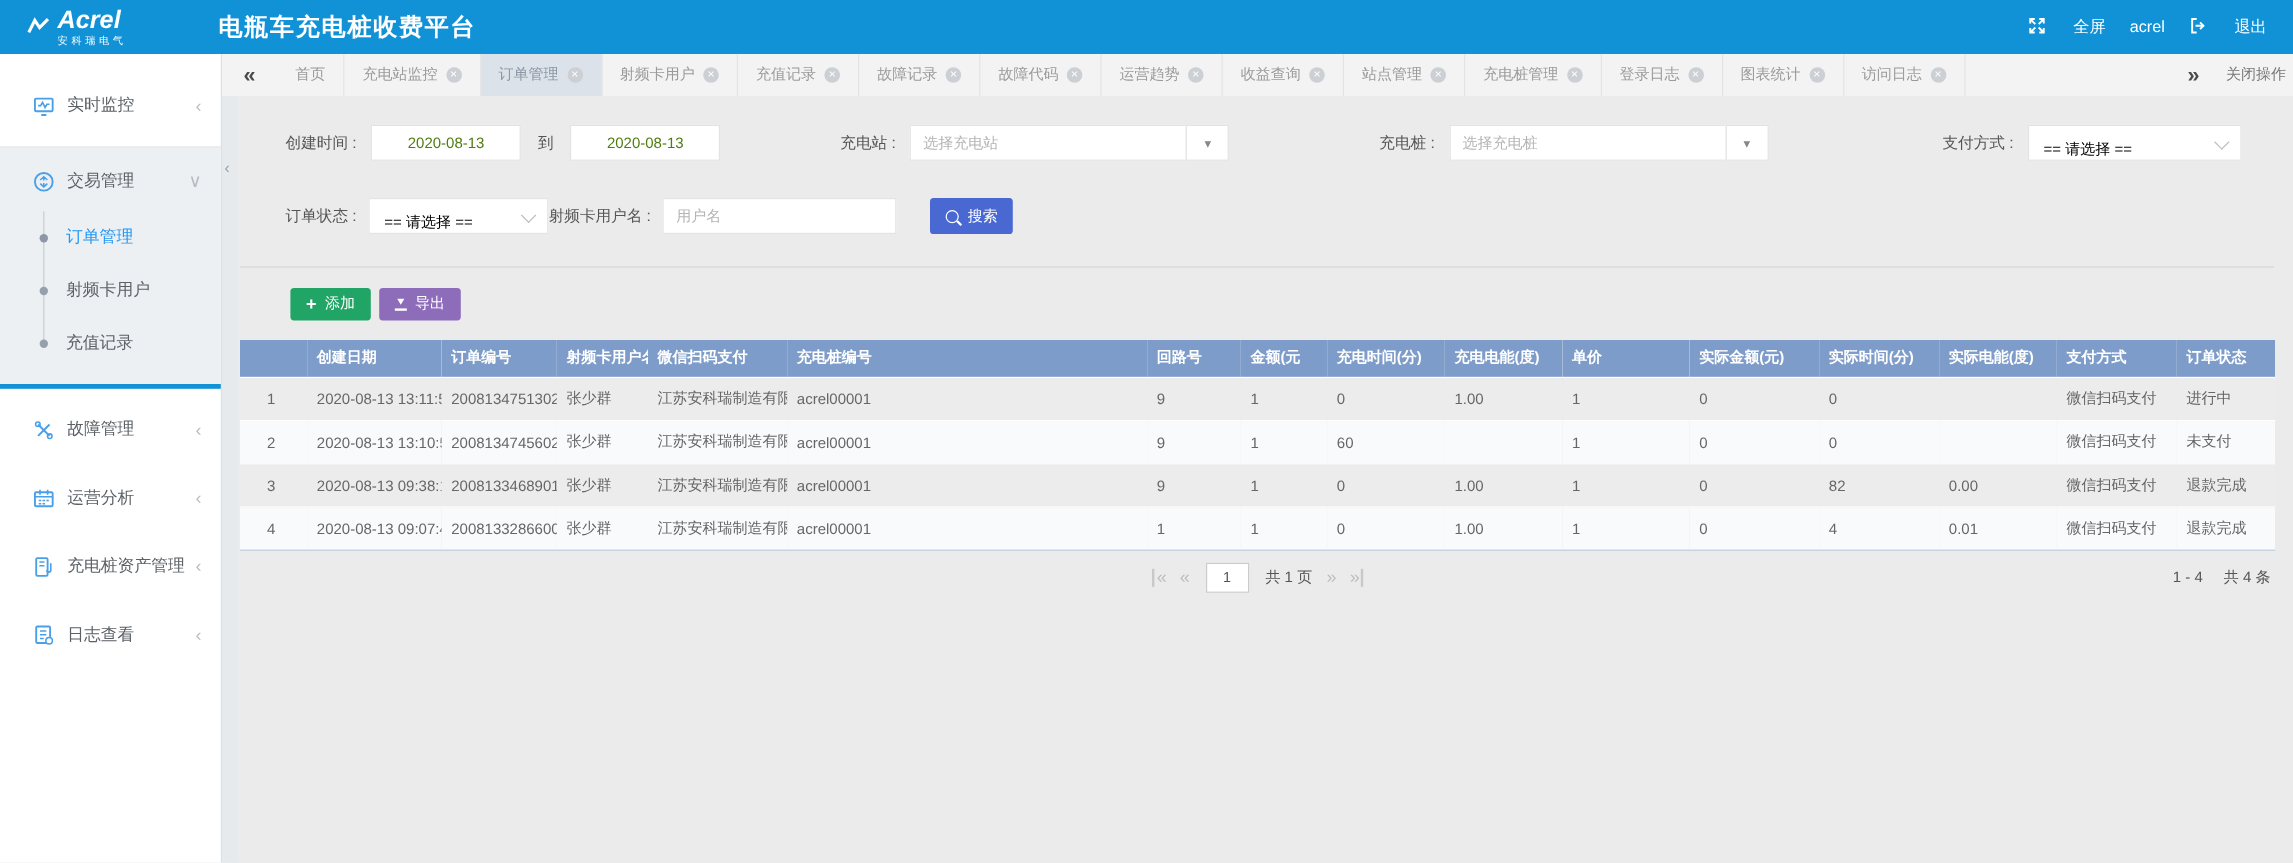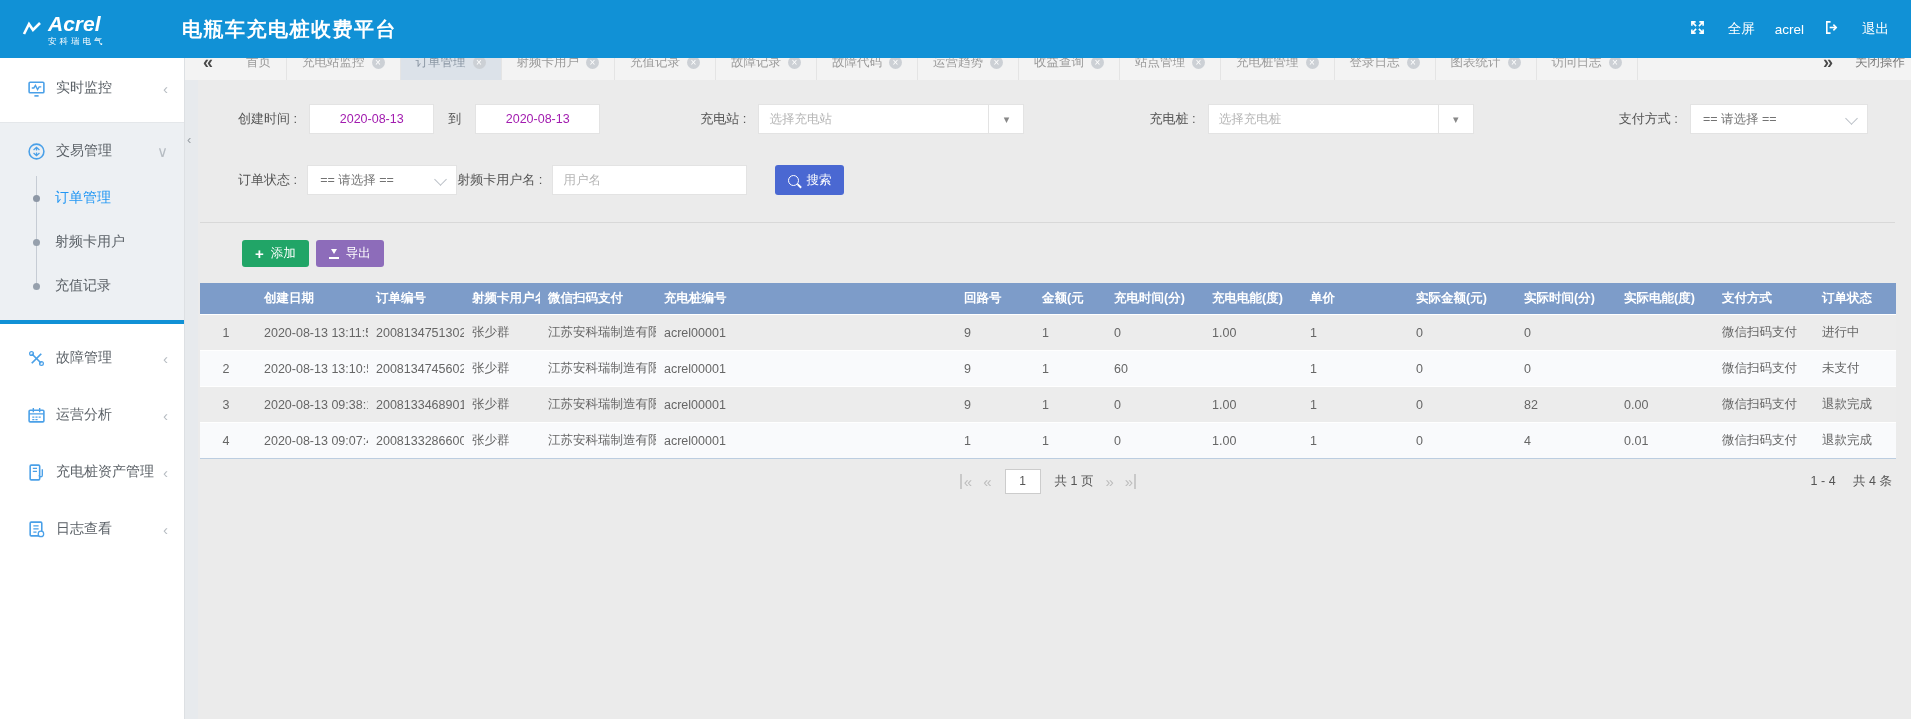--- a/index.html
+++ b/index.html
@@ -2,21 +2,21 @@
 <html><head>
 <meta charset="utf-8">
 <style>
   html,body{margin:0;padding:0}
   body{
     width:1911px;height:719px;overflow:hidden;position:relative;
     background:#ebebeb;color:#666;
     font-family:"Liberation Sans","DejaVu Sans",sans-serif;font-size:12.5px;
   }
   
-  .app-header{position:absolute;left:0;top:0;right:0;height:58px;background:#1191d6;
+  .app-header{position:absolute;left:0;top:0;right:0;height:45px;background:#1191d6;
     display:flex;align-items:center;color:#fff;z-index:5}
   .logo{width:158px;padding-left:22px;display:flex;align-items:center;gap:6px}
   .logo-mark svg{display:block}
   .logo-text{display:flex;flex-direction:column;line-height:1}
   .brand{font-size:21px;font-weight:bold;font-style:italic}
   .brand-sub{font-size:8.5px;letter-spacing:3px;margin-top:3px}
   .app-title{font-size:20px;font-weight:bold;letter-spacing:1.5px;margin-left:2px}
   .header-right{margin-left:auto;display:flex;align-items:center;gap:20px;padding-right:22px;font-size:13.5px}
   .hbtn{display:flex;align-items:center;gap:23px;cursor:pointer}
   
@@ -54,29 +54,29 @@
   .close-menu{color:#777;font-size:12.5px;cursor:pointer;width:56px;overflow:hidden;white-space:nowrap}
   
   .content{position:absolute;left:185px;top:80px;right:0;bottom:0;background:#ebebeb}
   .strip{position:absolute;left:0;top:0;bottom:0;width:13px;background:#e7eaed;cursor:pointer}
   .strip .chev{position:absolute;top:52px;left:2px;color:#9aa0a6;font-size:13px}
   .frow{position:absolute;left:13px;right:0;height:30px;display:flex;align-items:center}
   .frow1{top:24px}
   .frow2{top:85px}
   .f-label{color:#555;font-size:13px;white-space:nowrap}
   .fi{height:30px;background:#fff;border:1px solid #e3e3e3;box-sizing:border-box;
-    font-size:12.5px;color:#a21caf;outline:none;font-family:inherit}
+    font-size:12.5px;color:#4d7c0f;outline:none;font-family:inherit}
   .fi::placeholder{color:#b5b5b5}
   .date{width:125px;text-align:center}
   .combo{display:flex;align-items:center}
   .combo input{width:230px;padding:0 10px;border-right:none}
   .combo-btn{width:36px;height:30px;background:#fff;border:1px solid #e3e3e3;box-sizing:border-box;
     display:flex;align-items:center;justify-content:center;color:#888;font-size:11px;cursor:pointer}
   .fselect{width:178px;height:30px;background:#fff;border:1px solid #e3e3e3;box-sizing:border-box;
-    display:flex;align-items:center;padding:0 12px;color:#737373;position:relative;cursor:pointer;font-size:12.5px}
+    display:flex;align-items:flex-end;padding:0 12px;color:#000000;position:relative;cursor:pointer;font-size:12.5px}
   .fselect.w150{width:150px}
   .fselect .chevron{position:absolute;right:11px;top:9px;width:8px;height:8px;
     border-right:1.5px solid #b9bfc6;border-bottom:1.5px solid #b9bfc6;transform:rotate(45deg)}
   .search-btn{height:30px;background:#4a68d2;color:#fff;border:none;border-radius:3px;
     padding:0 13px;display:flex;align-items:center;gap:7px;font-size:12.5px;cursor:pointer;font-family:inherit}
   .mag{width:9px;height:9px;border:1.5px solid #fff;border-radius:50%;position:relative;display:inline-block;flex:none}
   .mag::after{content:'';position:absolute;width:5px;height:1.5px;background:#fff;transform:rotate(45deg);right:-4px;bottom:-2px}
   .toolbar-sep{position:absolute;top:142px;left:15px;right:16px;border-top:1px solid #d8d8d8}
   .toolbar{position:absolute;top:160px;left:57px;display:flex;gap:7px}
   .btn{height:27px;border:none;border-radius:3px;color:#fff;font-size:12.5px;padding:0 13px;

